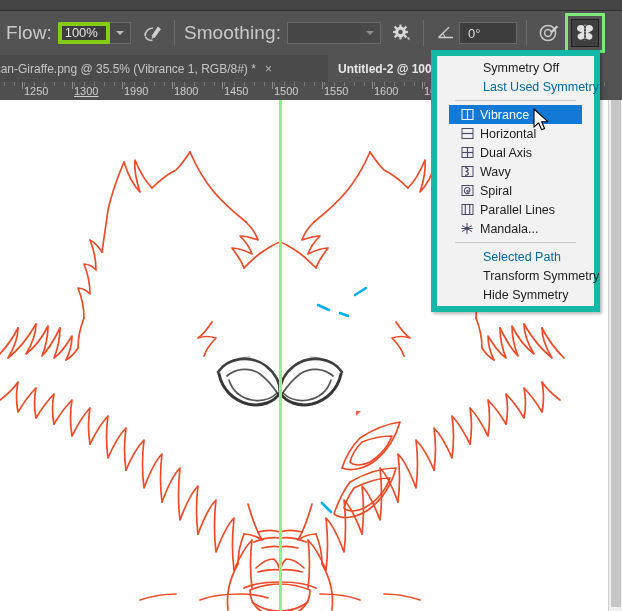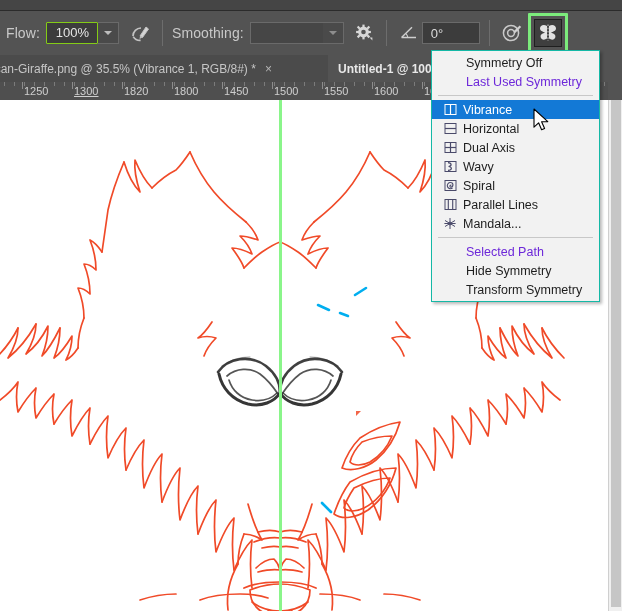--- a/index.html
+++ b/index.html
@@ -11,22 +11,22 @@
   }
   #app{position:relative;width:622px;height:611px;overflow:hidden;}
 
   
   .top-strip{position:absolute;left:0;top:0;width:622px;height:10px;background:#454545;
              border-bottom:1px solid #2b2b2b;}
 
   
   .options-bar{position:absolute;left:0;top:11px;width:622px;height:44px;background:#535353;
                display:flex;align-items:center;box-sizing:border-box;padding-left:6px;}
-  .opt-label{color:#c9c9c9;font-size:14px;letter-spacing:.1px;margin-right:6px;white-space:nowrap;}
-  .num-field{height:22px;background:#3c3c3c;border:1px solid #84cc16;border-radius:1px;
+  .opt-label{color:#c9c9c9;font-size:19px;letter-spacing:.1px;margin-right:6px;white-space:nowrap;}
+  .num-field{height:22px;background:#3c3c3c;border:4px solid #84cc16;border-radius:1px;
              display:flex;align-items:center;box-sizing:border-box;}
   .num-field .val{color:#e4e4e4;font-size:13px;padding:0 8px;line-height:20px;}
   .field-w-flow{width:52px;justify-content:flex-end;}
   .caret-btn{width:21px;height:22px;background:#4a4a4a;border:1px solid #6a6a6a;border-left:none;
              box-sizing:border-box;display:flex;align-items:center;justify-content:center;}
   .caret-btn.dis{background:#4a4a4a;}
   .caret{width:0;height:0;border-left:4px solid transparent;border-right:4px solid transparent;
          border-top:4px solid #bdbdbd;}
   .caret.dim{border-top-color:#8e8e8e;}
   .sep{width:1px;height:26px;background:#6d6d6d;margin:0 9px;}
@@ -67,27 +67,27 @@
   
   .vscroll{position:absolute;left:608px;top:100px;width:14px;height:511px;
            background:#f0f0f0;border-left:1px solid #cfcfcf;}
   .vscroll .thumb{position:absolute;left:2px;top:0px;width:10px;height:507px;background:#c6c6c6;}
 
   
   .right-chrome{position:absolute;left:608px;top:55px;width:14px;height:45px;background:#535353;}
 
   
   .menu{position:absolute;left:431px;top:50px;width:169px;background:#f2f2f2;
-        border:1px solid #14b8a6;box-shadow:2px 2px 3px rgba(0,0,0,.28);padding:2px 0;
+        border:6px solid #14b8a6;box-shadow:2px 2px 3px rgba(0,0,0,.28);padding:2px 12px;
         box-sizing:border-box;z-index:50;}
   .mi{display:flex;align-items:center;height:19px;padding:0 6px 0 8px;font-size:12.5px;color:#1d1d1d;}
   .mi .mi-ico{width:20px;height:16px;display:flex;align-items:center;justify-content:center;flex:0 0 20px;}
   .mi .mi-lbl{padding-left:3px;white-space:nowrap;}
   .mi.noicon .mi-lbl{padding-left:26px;}
-  .mi.disabled{color:#6d28d9;}
+  .mi.disabled{color:#0369a1;}
   .mi.selected{background:#1379d6;color:#ffffff;}
   .msep{height:1px;background:#c8c8c8;margin:4px 6px 4px 6px;}
 
   
   .cursor{position:absolute;left:533px;top:108px;z-index:60;pointer-events:none;}
 </style>
 </head>
 <body>
 <div id="app">
 
@@ -174,21 +174,21 @@
   </div>
 
 </div>
 
 <div class="tab-bar">
   <div class="tab inactive" style="width:328px;">
     <span class="tab-title" style="padding-left:0;margin-left:-8px;">ican-Giraffe.png @ 35.5% (Vibrance 1, RGB/8#) *</span>
     <span class="tab-x">×</span>
   </div>
   <div class="tab active" style="width:280px;padding-left:10px;">
-    <span class="tab-title">Untitled-1 @ 100</span>
+    <span class="tab-title">Untitled-2 @ 100</span>
 
   </div>
 </div>
 
 <div class="ruler" id="ruler">
       <div class="tickminor" style="left: 4px;"></div>
       <div class="tickminor" style="left: 14px;"></div>
       <div class="tickminor" style="left: 24px;"></div>
       <div class="tickminor" style="left: 34px;"></div>
       <div class="tickminor" style="left: 44px;"></div>
@@ -246,21 +246,21 @@
       <div class="tickminor" style="left: 564px;"></div>
       <div class="tickminor" style="left: 574px;"></div>
       <div class="tickminor" style="left: 584px;"></div>
       <div class="tickminor" style="left: 594px;"></div>
       <div class="tickminor" style="left: 604px;"></div>
       <div class="tickmajor" style="left: 22px;"></div>
       <div class="rlabel" style="left: 24px;">1250</div>
       <div class="tickmajor" style="left: 72px;"></div>
       <div class="rlabel" style="left: 74px; text-decoration: underline;">1300</div>
       <div class="tickmajor" style="left: 122px;"></div>
-      <div class="rlabel" style="left: 124px;">1820</div>
+      <div class="rlabel" style="left: 124px;">1990</div>
       <div class="tickmajor" style="left: 172px;"></div>
       <div class="rlabel" style="left: 174px;">1800</div>
       <div class="tickmajor" style="left: 222px;"></div>
       <div class="rlabel" style="left: 224px;">1450</div>
       <div class="tickmajor" style="left: 272px;"></div>
       <div class="rlabel" style="left: 274px;">1500</div>
       <div class="tickmajor" style="left: 322px;"></div>
       <div class="rlabel" style="left: 324px;">1550</div>
       <div class="tickmajor" style="left: 372px;"></div>
       <div class="rlabel" style="left: 374px;">1600</div>
@@ -491,24 +491,24 @@
             <circle cx="7" cy="6.5" r="1.4" fill="none" stroke="#4a4a6a" stroke-width="1"></circle>
           </svg>
         </span>
         <span class="mi-lbl">Mandala...</span>
       </div>
       <div class="msep"></div>
       <div class="mi disabled noicon">
         <span class="mi-lbl">Selected Path</span>
       </div>
       <div class="mi noicon">
+        <span class="mi-lbl">Transform Symmetry</span>
+      </div>
+      <div class="mi noicon">
         <span class="mi-lbl">Hide Symmetry</span>
-      </div>
-      <div class="mi noicon">
-        <span class="mi-lbl">Transform Symmetry</span>
       </div>
     </div>
 
 <div class="cursor" style="left: 533px; top: 108px;">
   <svg width="18" height="26" viewBox="0 0 18 26">
     <path d="M1 1 L1 19.2 L5.6 14.8 L8.6 21.8 L11.6 20.5 L8.6 13.8 L14.8 13.6 Z" fill="#ffffff" stroke="#000000" stroke-width="1.1" stroke-linejoin="round"></path>
   </svg>
 </div>
 
 </div>

